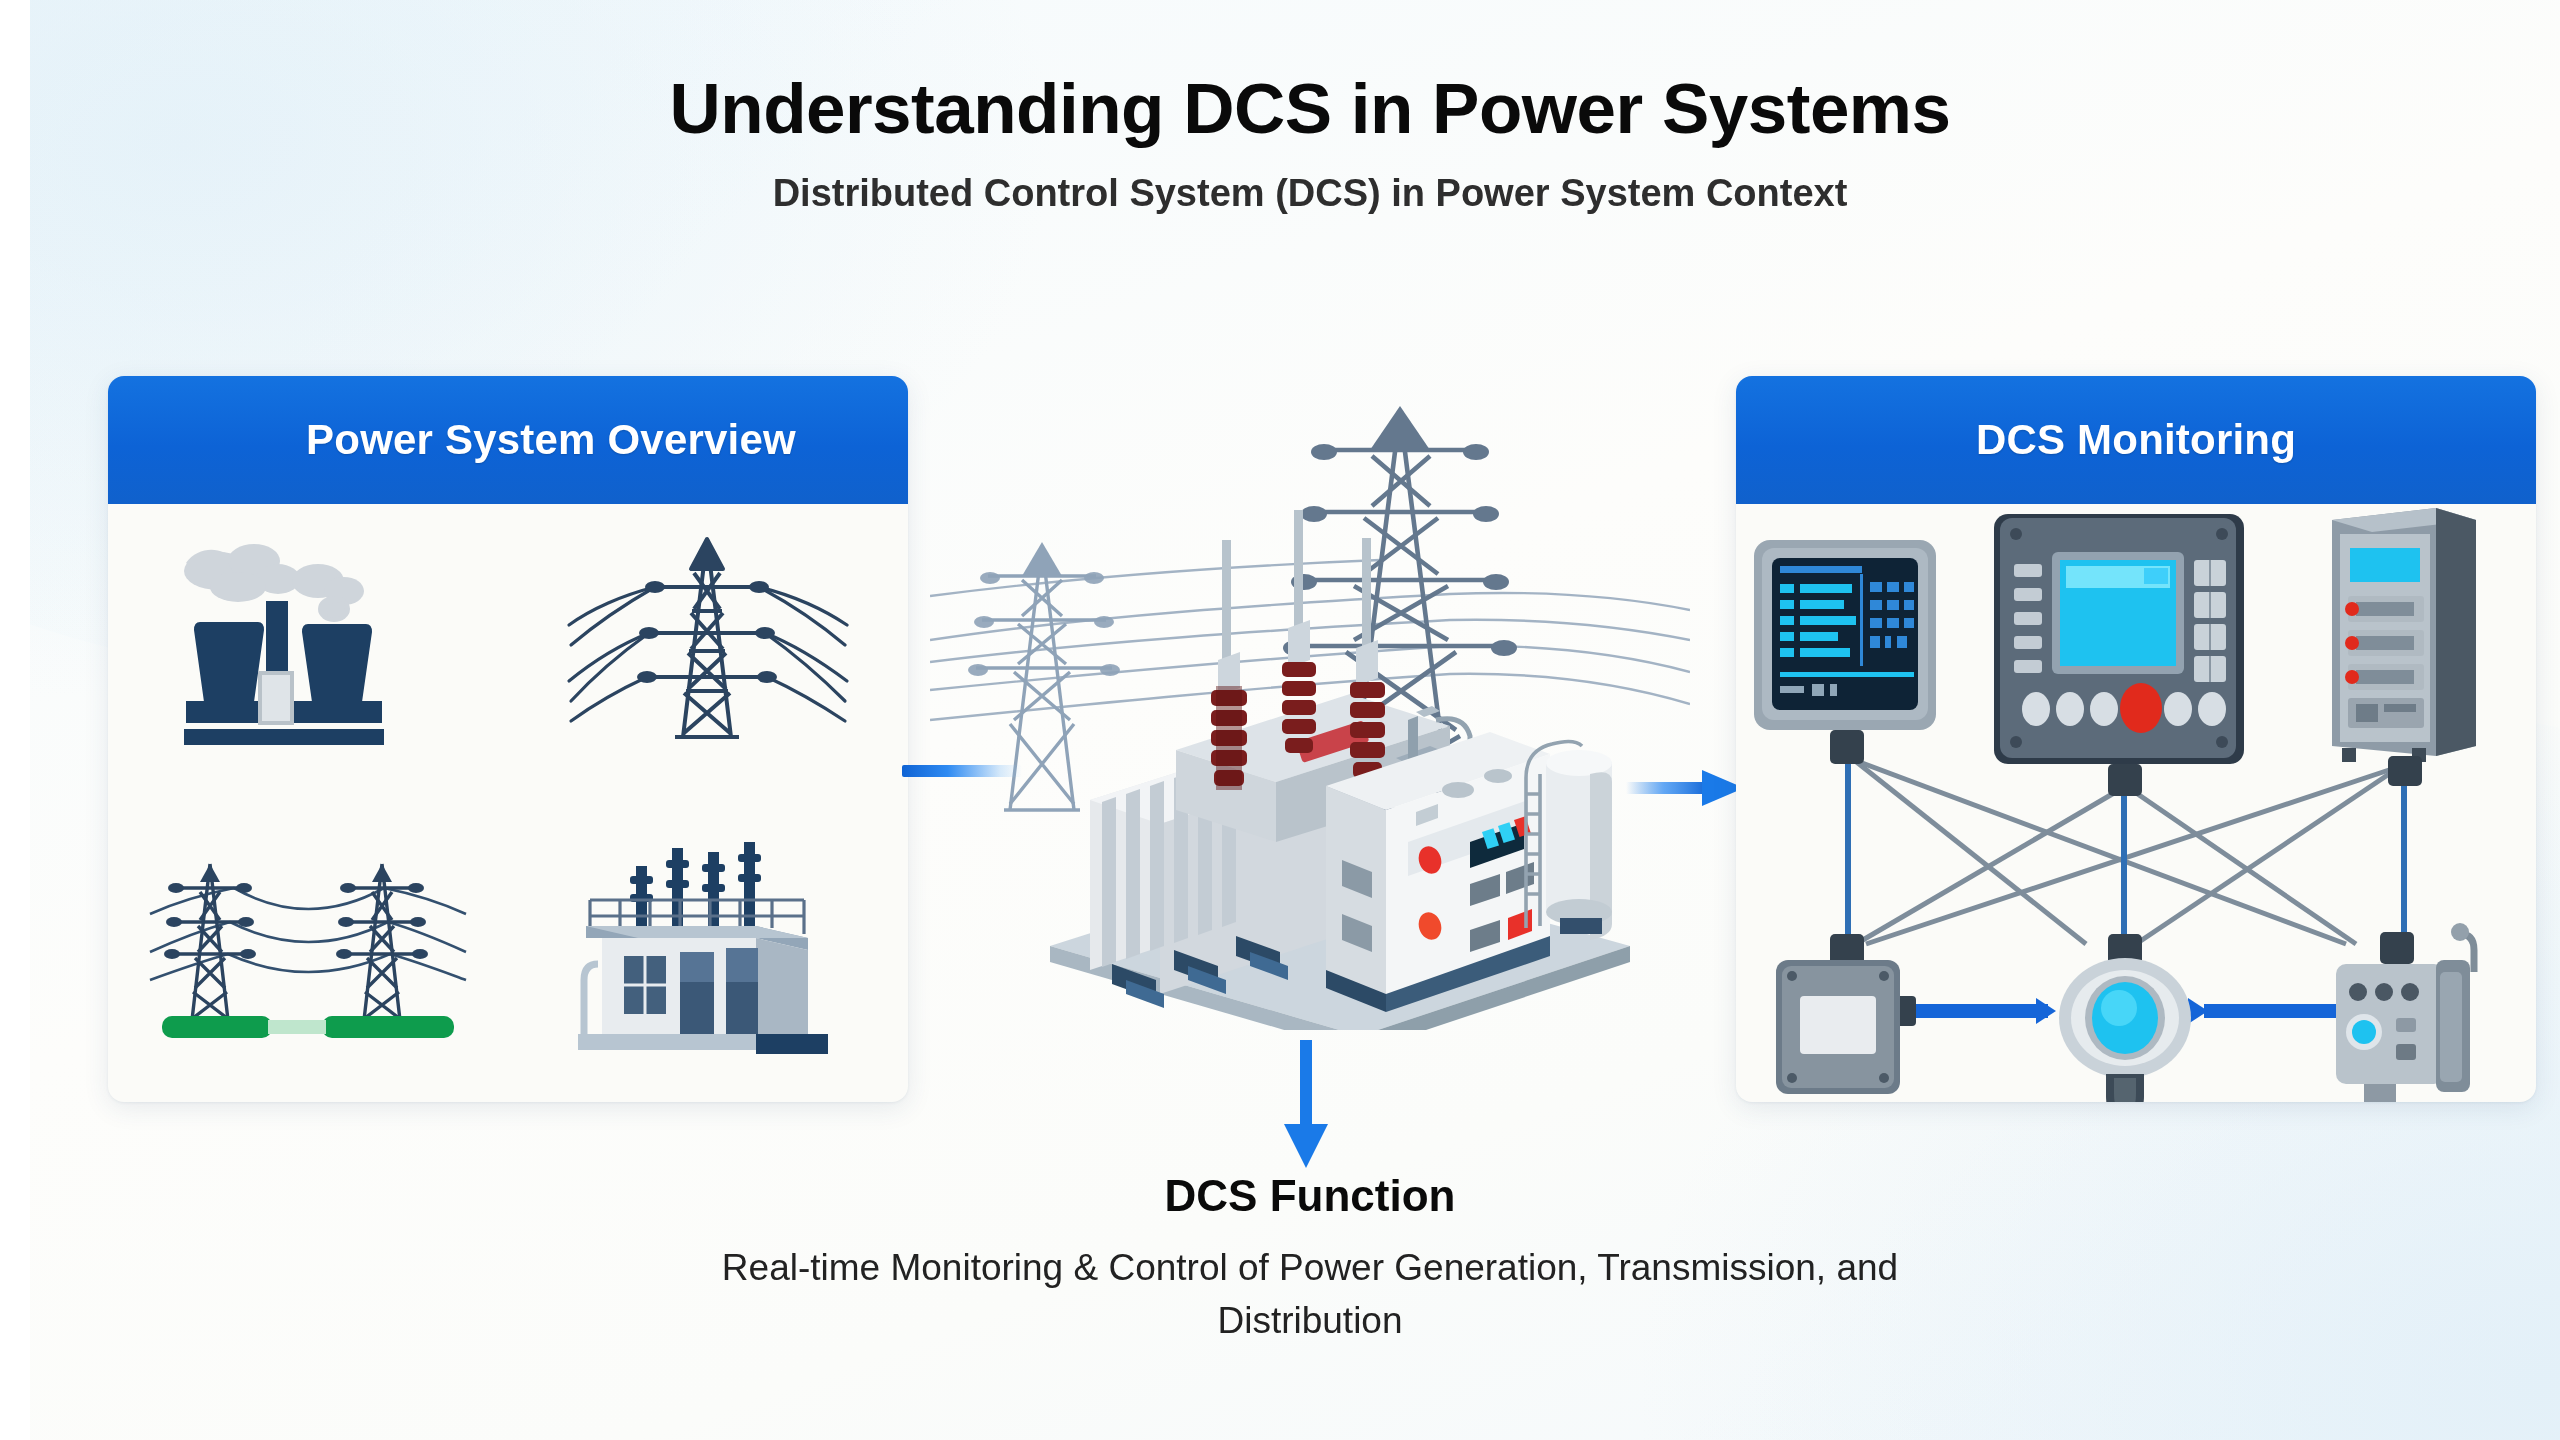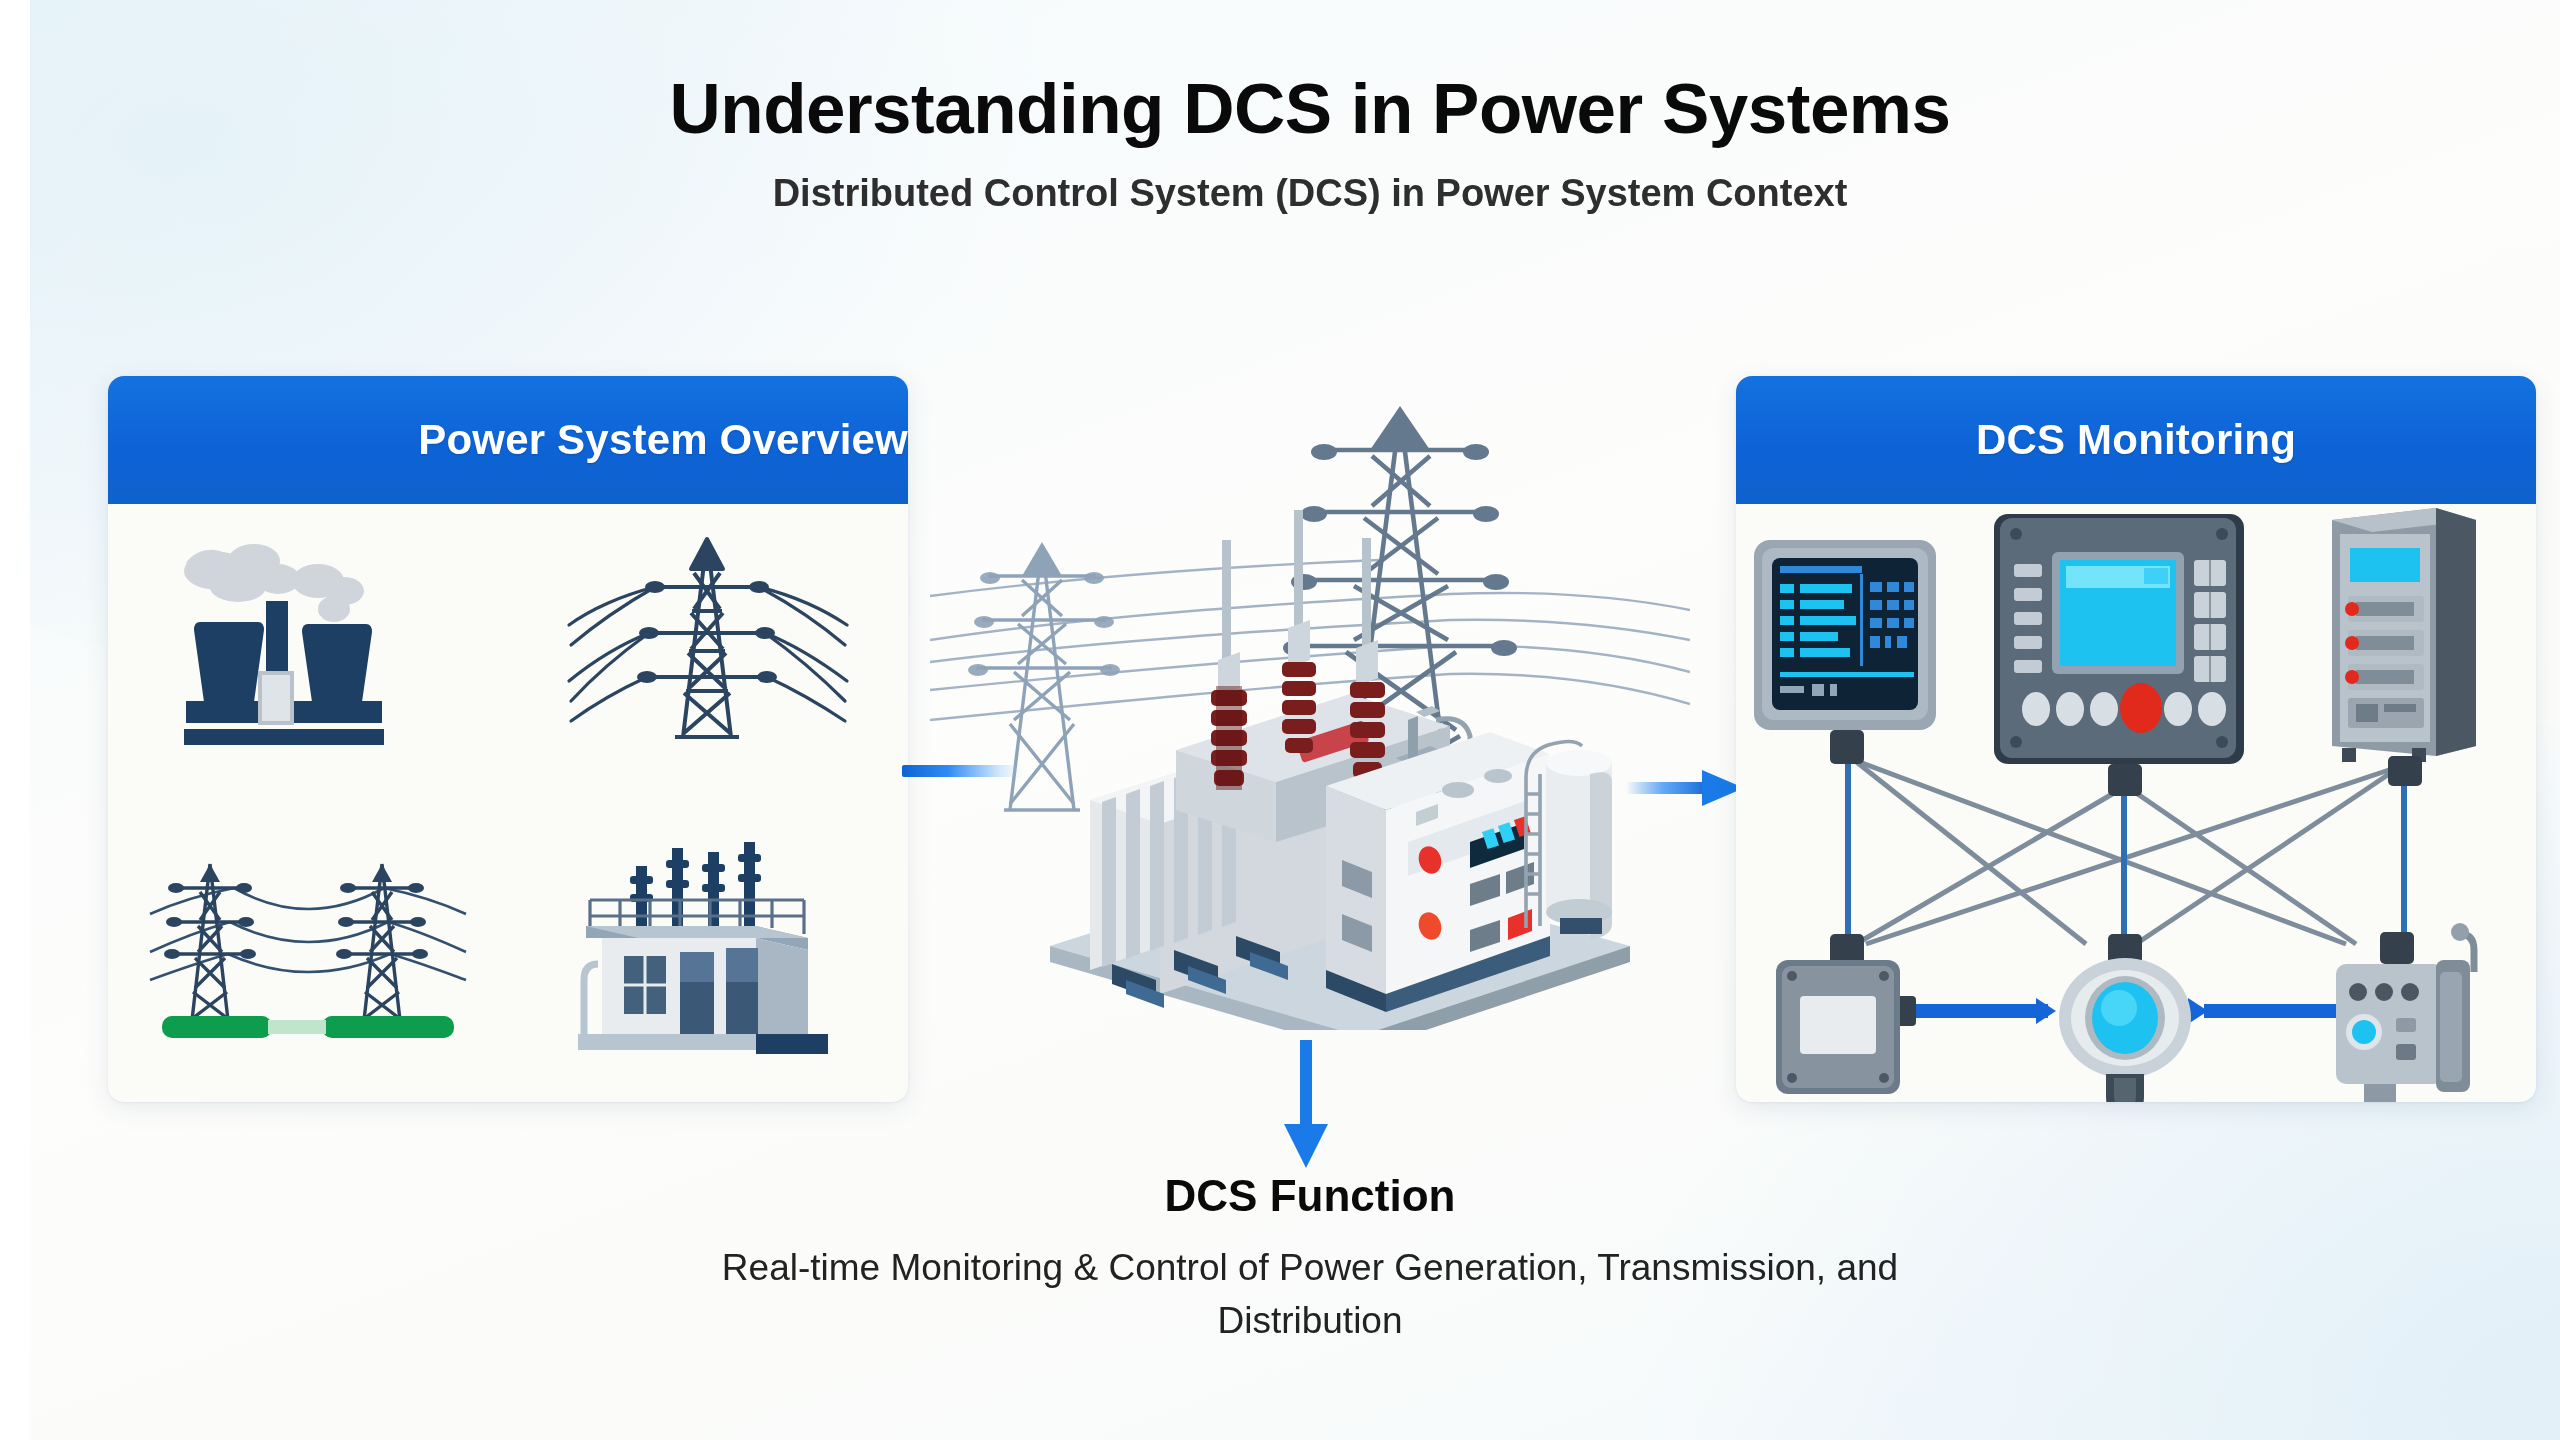--- a/index.html
+++ b/index.html
@@ -77,21 +77,21 @@
   .panel-left  { left: 78px;  top: 376px; width: 800px; height: 726px; }
   .panel-right { left: 1706px; top: 376px; width: 800px; height: 726px; }
 
   .panel-head {
     height: 128px;
     background: linear-gradient(180deg, #1472e0 0%, #0d63d6 55%, #1061cc 100%);
     display: flex;
     align-items: center;
     justify-content: center;
   }
-  .panel-head-left { justify-content: flex-end; padding-left: 86px; }
+  .panel-head-left { justify-content: center; padding-left: 86px; }
   .panel-head-title {
     color: #ffffff;
     font-size: 42px;
     font-weight: bold;
     letter-spacing: .2px;
     text-shadow: 0 1px 2px rgba(0,0,0,.18);
   }
   .panel-body {
     position: relative;
     height: 598px;

